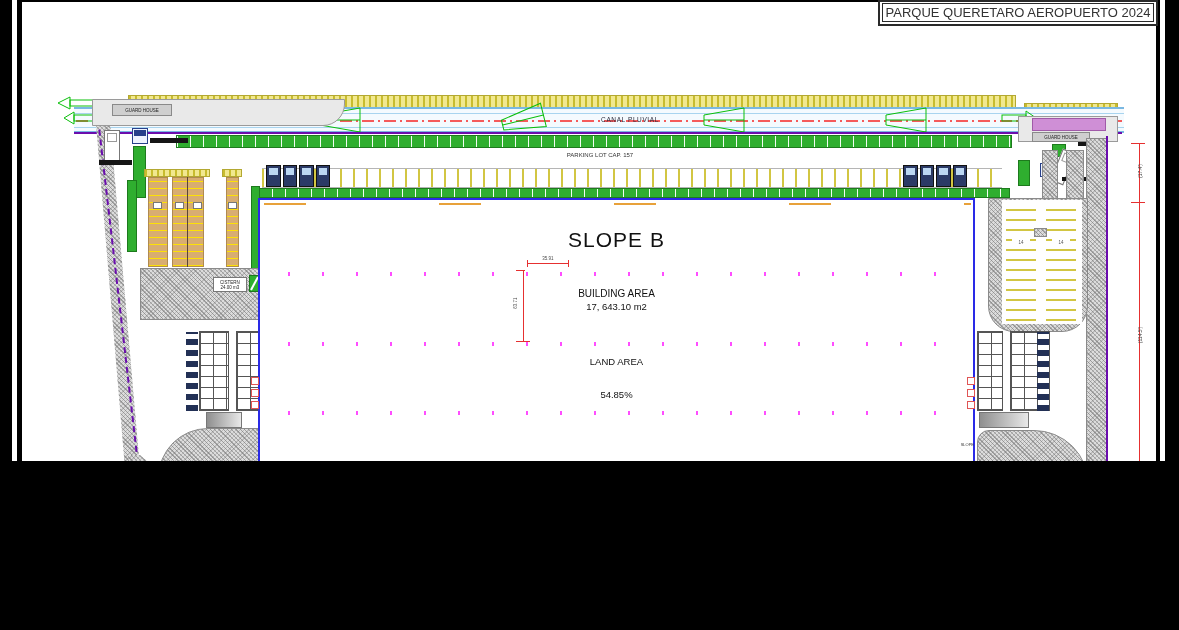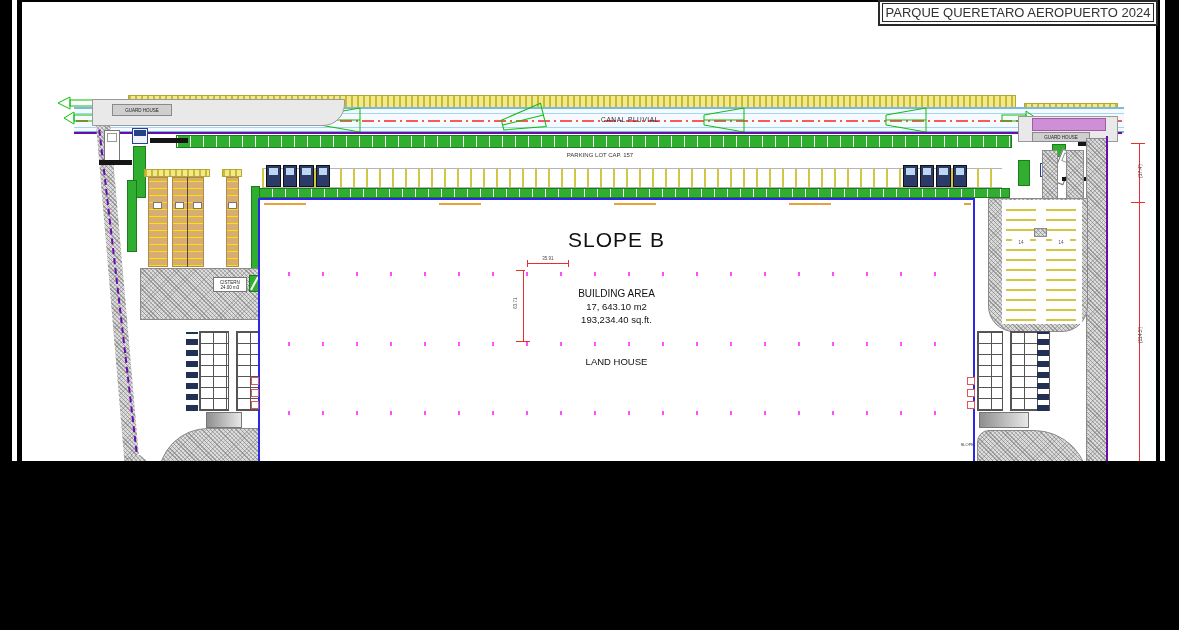--- a/index.html
+++ b/index.html
@@ -191,22 +191,22 @@
   </div>
 
   <div class="abs" style="left:258px;top:198px;width:717px;height:283px;border:2px solid #2a2ae6;background:#fff;">
     <div class="abs orangedash" style="left:4px;top:3px;width:707px;height:2px;"></div>
     <div class="abs magrow" style="left:28px;top:72px;width:660px;height:4px;"></div>
     <div class="abs magrow" style="left:28px;top:142px;width:660px;height:4px;"></div>
     <div class="abs magrow" style="left:28px;top:211px;width:660px;height:4px;"></div>
     <div class="abs" style="left:0;right:0;top:28px;text-align:center;font-size:21px;letter-spacing:1px;color:#111;">SLOPE B</div>
     <div class="abs" style="left:0;right:0;top:88px;text-align:center;font-size:10px;">BUILDING AREA</div>
     <div class="abs" style="left:0;right:0;top:101px;text-align:center;font-size:9.5px;">17, 643.10 m2</div>
-    <div class="abs" style="left:0;right:0;top:114px;text-align:center;font-size:9.5px;">193,234.40 sq.ft.</div>
-    <div class="abs" style="left:0;right:0;top:156px;text-align:center;font-size:9.5px;">LAND HOUSE</div>
+    <div class="abs" style="left:0;right:0;top:156px;text-align:center;font-size:9.5px;">LAND AREA</div>
+    <div class="abs" style="left:0;right:0;top:189px;text-align:center;font-size:9.5px;">54.85%</div>
   </div>
 
   <div class="abs redline" style="left:527px;top:263px;width:42px;height:1px;"></div>
   <div class="abs redline" style="left:527px;top:260px;width:1px;height:7px;"></div>
   <div class="abs redline" style="left:568px;top:260px;width:1px;height:7px;"></div>
   <div class="abs redline" style="left:523px;top:270px;width:1px;height:72px;"></div>
   <div class="abs redline" style="left:516px;top:270px;width:9px;height:1px;"></div>
   <div class="abs redline" style="left:516px;top:341px;width:14px;height:1px;"></div>
   <div class="abs dimtext" style="left:532px;top:256px;width:32px;font-size:4.5px;">35.91</div>
   <div class="abs dimtext vtext" style="left:498px;top:300px;width:36px;font-size:4.5px;">63.71</div>

